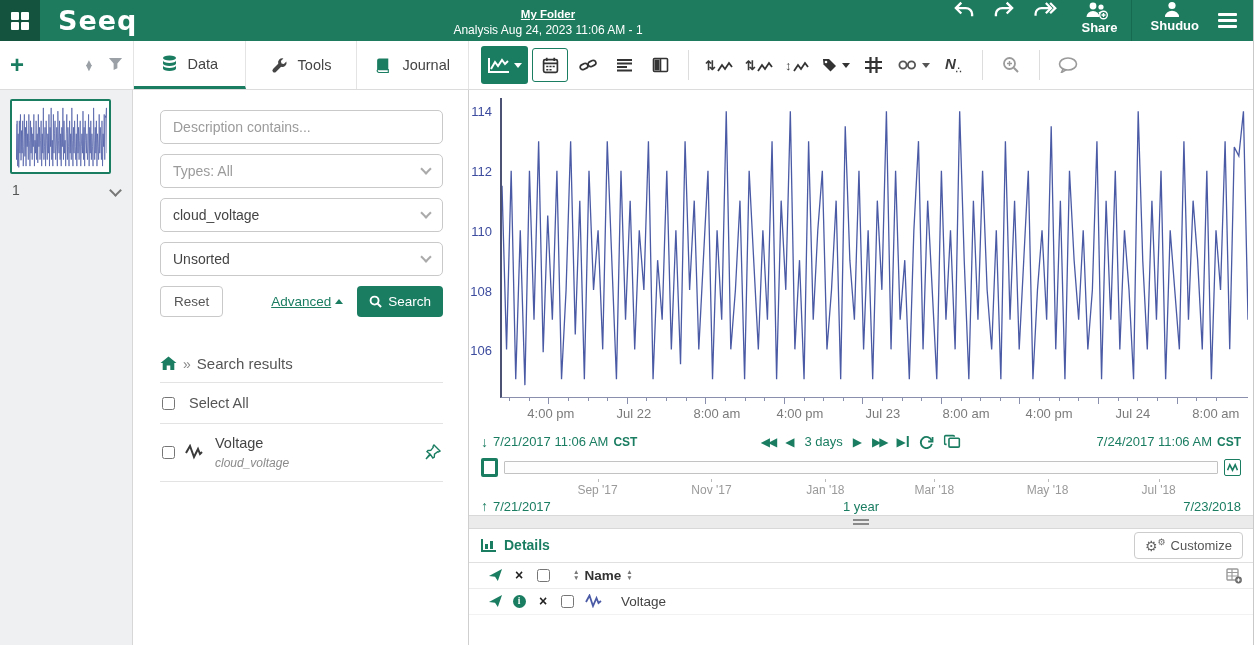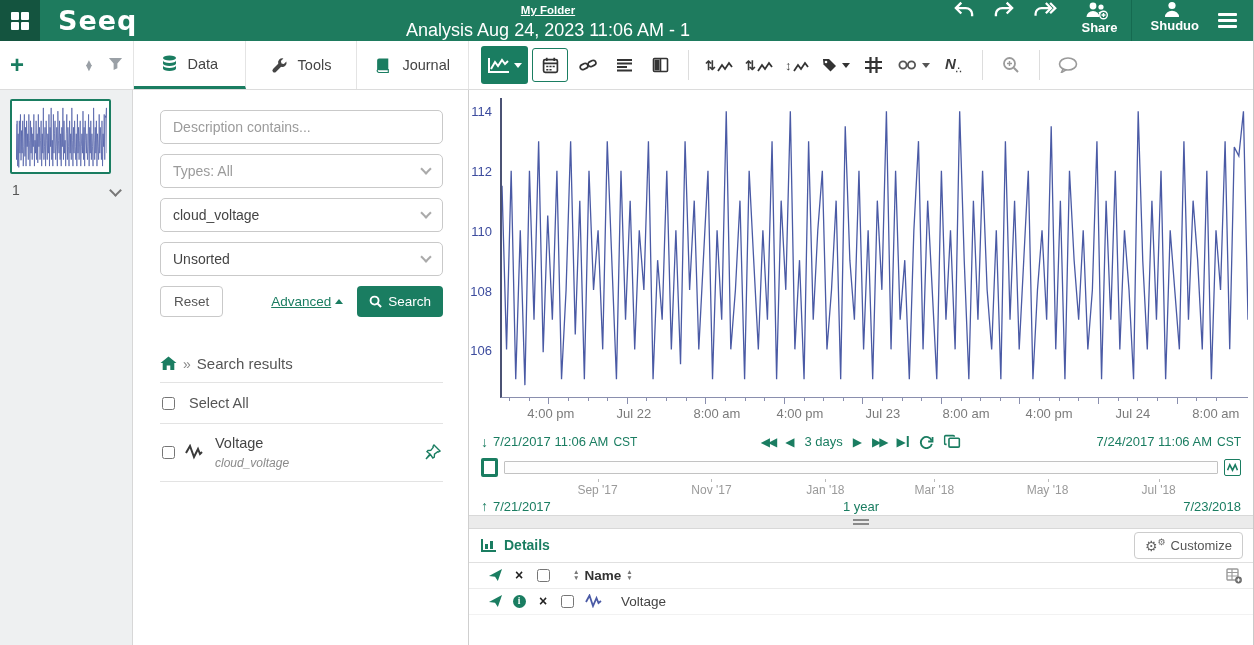--- a/index.html
+++ b/index.html
@@ -8,21 +8,21 @@
   .app { width:1254px; height:645px; display:flex; flex-direction:column; border-right:1px solid #c9c9c9;}
 
   
   .topbar { height:41px; background:#1e7b5e; display:flex; align-items:center; position:relative; flex:0 0 41px; }
   .appgrid { width:40px; height:41px; background:#14543f; display:flex; align-items:center; justify-content:center; cursor:pointer; }
   .gridicon { display:grid; grid-template-columns:8px 8px; grid-template-rows:8px 8px; gap:2px; }
   .gridicon span { background:#fff; border-radius:1px; }
   .logo { color:#fff; font-size:27px; font-weight:bold; letter-spacing:1px; margin-left:18px; font-family:"DejaVu Sans", sans-serif; }
   .titleblock { position:absolute; left:548px; transform:translateX(-50%); text-align:center; line-height:1.25; }
   .breadcrumb { color:#fff; font-size:11.5px; font-weight:bold; text-decoration:underline; cursor:pointer; display:inline-block;}
-  .doctitle { color:#fff; font-size:18px; }
+  .doctitle { color:#fff; font-size:12px; }
   .header-actions { margin-left:auto; display:flex; align-items:center; height:100%; }
   .hbtn { color:#fff; display:flex; align-items:center; padding:0 9px; height:100%; cursor:pointer;flex-direction:column; }
   .hbtn svg { display:block; }
   .share-label, .user-label { color:#fff; font-size:13px; font-weight:bold; margin-left:6px; }
   .hdr-divider { width:1px; height:41px; background:#156a50; margin:0 4px; }
   .hamburger { display:flex; flex-direction:column; gap:3px; padding:0 16px 0 10px; cursor:pointer;}
   .hamburger span { width:19px; height:3px; background:#fff; border-radius:1px; }
 
   
   .toolrow { height:49px; flex:0 0 49px; display:flex; border-bottom:1px solid #dcdcdc; background:#fff; }
@@ -93,21 +93,21 @@
 
   .rangerow { height:23px; flex:0 0 23px; display:flex; align-items:center; padding:0 12px; position:relative; color:#1a7d61; font-size:13px; }
   .rangerow .grp { display:flex; align-items:center; gap:5px; }
   .rangerow .center { position:absolute; left:50%; transform:translateX(-50%); display:flex; align-items:center; gap:10px; }
   .rangerow .right { margin-left:auto; }
   .garrow { color:#1a7d61; font-weight:bold; font-size:14px; cursor:pointer; line-height:1;}
   .media { color:#1a7d61; font-size:12px; cursor:pointer; letter-spacing:-2px; }
   .media.single { letter-spacing:0; }
   .skipend { display:flex; align-items:center; cursor:pointer; }
   .skipend .bar { width:2.5px; height:11px; background:#1a7d61; margin-left:1px; }
-  .tz { font-size:12px; }
+  .tz { font-size:12px;font-weight:bold; }
 
   .investigate { padding:2px 12px 0 12px; flex:0 0 62px; height:62px; }
   .trackrow { display:flex; align-items:center; gap:6px; height:24px; }
   .bracket { width:17px; height:19px; border:3px solid #1a7d61; border-radius:2px; background:#fff; cursor:ew-resize; }
   .track { flex:1; height:13px; border:1px solid #c2c2c2; background:#fdfdfd; border-radius:1px; cursor:pointer; position:relative;}
   .autoupd { width:17px; height:17px; border:1px solid #1a7d61; border-radius:2px; display:flex; align-items:center; justify-content:center; cursor:pointer;}
   .tlabels { position:relative; height:16px; margin:1px 24px 0 24px; }
   .tlabels span { position:absolute; transform:translateX(-50%); font-size:12px; color:#9a9a9a; white-space:nowrap; top:3px;}
   .tlabels i { position:absolute; width:1px; height:3px; background:#bbb; top:-1px; }
   .invrange { display:flex; align-items:center; position:relative; color:#1a7d61; font-size:13px; height:20px; }

